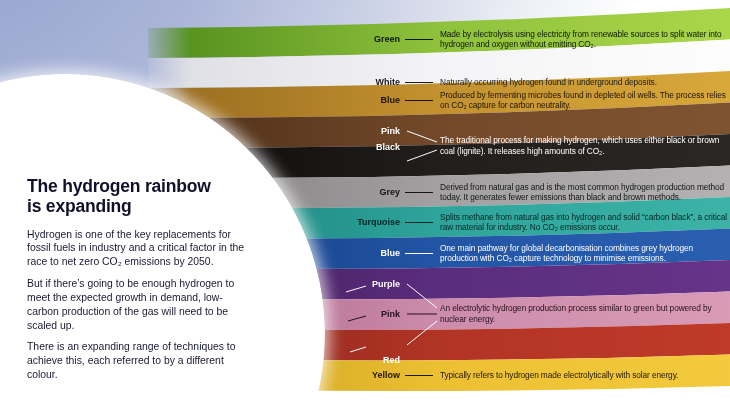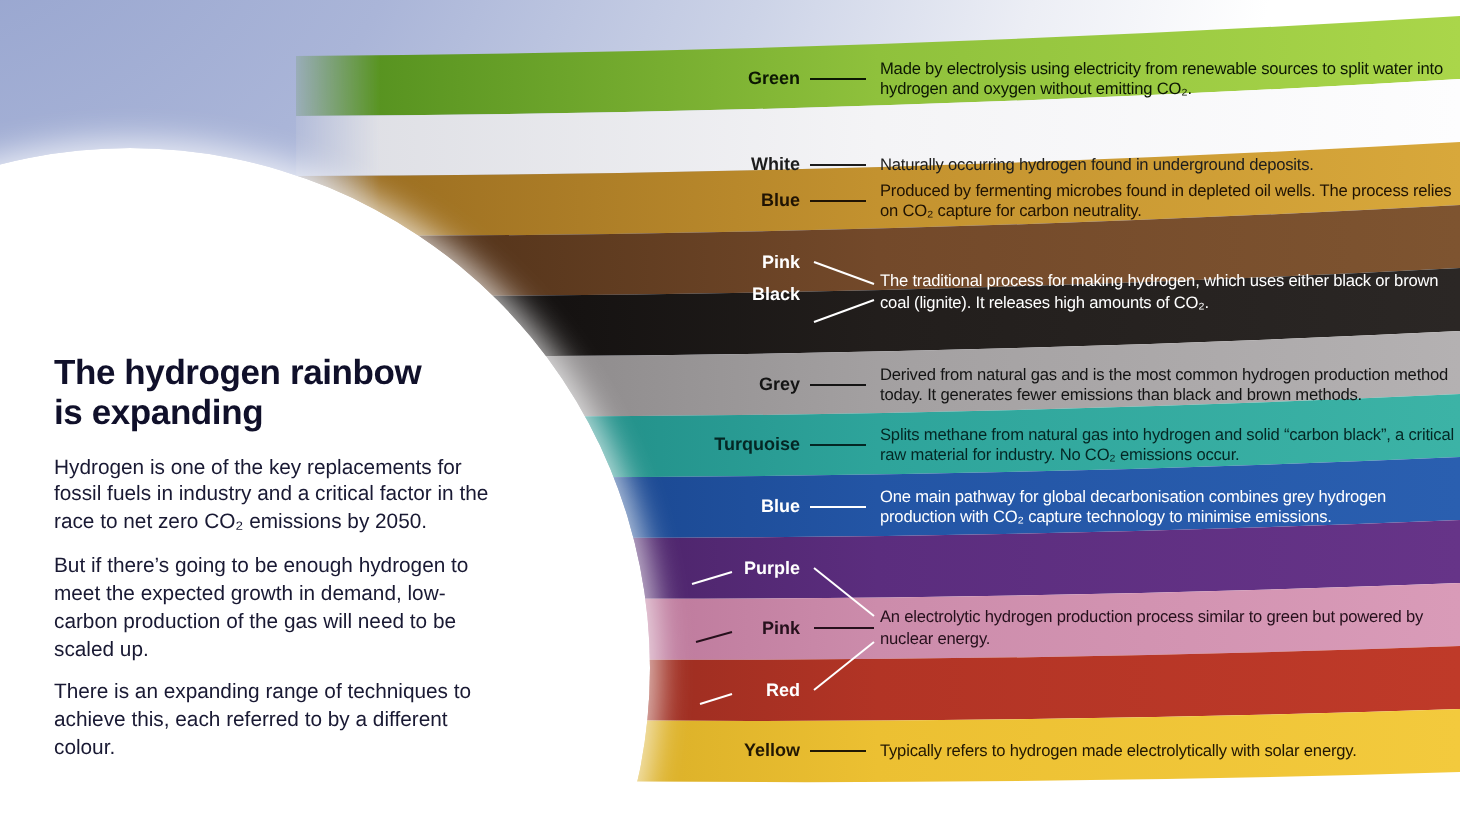--- a/index.html
+++ b/index.html
@@ -165,21 +165,21 @@
       <span class="lead"></span>
       <span class="desc">One main pathway for global decarbonisation combines grey hydrogen production with CO₂ capture technology to minimise emissions.</span>
     </div>
 
     <div class="row" style="top: 296px; color: rgb(38, 16, 28);">
       <span class="lbl">Pink</span>
     </div>
     <div class="row" style="top: 266px; color: rgb(255, 255, 255);">
       <span class="lbl">Purple</span>
     </div>
-    <div class="row" style="top: 327px; color: rgb(255, 255, 255);">
+    <div class="row" style="top: 342px; color: rgb(255, 255, 255);">
       <span class="lbl">Red</span>
     </div>
     <div class="gdesc" style="top: 303px; color: rgb(38, 16, 28);">An electrolytic hydrogen production process similar to green but powered by nuclear energy.</div>
 
     <div class="row" style="top: 357px; color: rgb(33, 23, 3);">
       <span class="lbl">Yellow</span>
       <span class="lead"></span>
       <span class="desc desc--tight">Typically refers to hydrogen made electrolytically with solar energy.</span>
     </div>
   </div>

